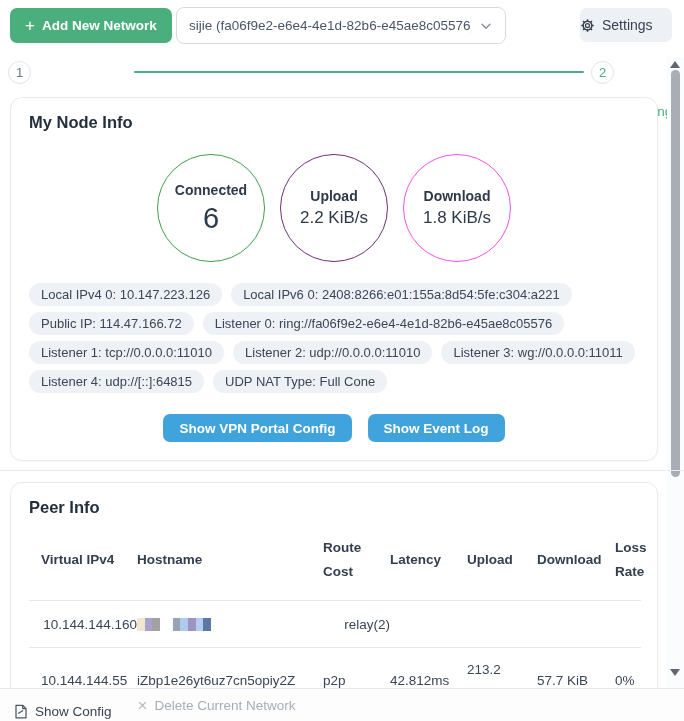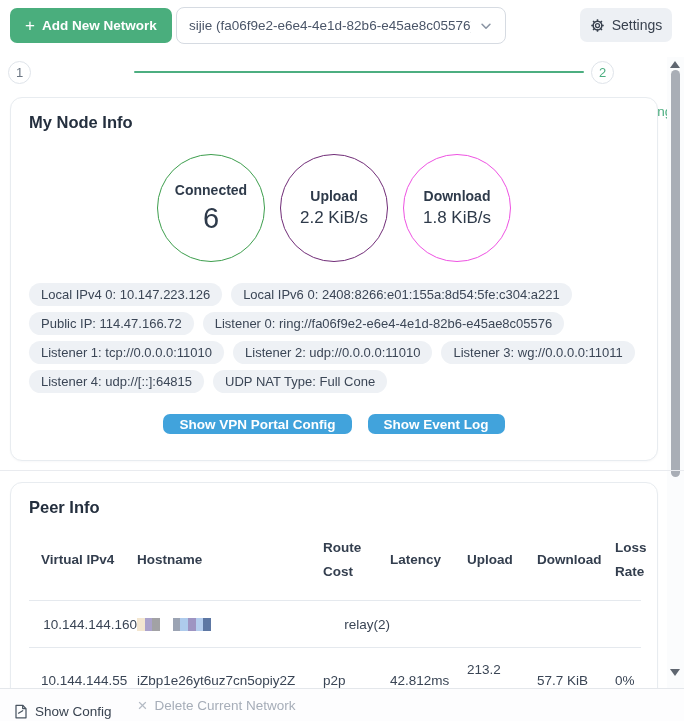--- a/index.html
+++ b/index.html
@@ -13,21 +13,21 @@
              border:none; border-radius:7px; color:#fff; font-size:13.5px; font-weight:700;
              display:flex; align-items:center; gap:7px; cursor:pointer; }
   .btn-add .plus { font-size:17px; font-weight:400; line-height:1; margin-top:-1px; }
   .net-select { position:absolute; left:176px; top:7px; width:330px; height:37px; background:#fff;
                 border:1px solid #d6dbe2; border-radius:8px; display:flex; align-items:center;
                 padding:0 12px; font-size:13.5px; color:#4a5568; cursor:pointer; }
   .net-select .sel-text { flex:1; white-space:nowrap; overflow:hidden; }
   .chev { width:14px; height:14px; flex:0 0 auto; margin-left:8px; }
   .btn-settings { position:absolute; left:580px; top:8px; width:92px; height:34px; background:#edf0f4;
                   border:none; border-radius:7px; font-size:14px; color:#38414e; display:flex;
-                  align-items:center; justify-content:center; gap:7px; cursor:pointer; }
+                  align-items:center; justify-content:flex-start; gap:7px; cursor:pointer; }
 
   
   .stepper { position:absolute; top:57px; left:0; width:668px; height:32px; }
   .step-circle { position:absolute; top:4px; width:23px; height:23px; border-radius:50%;
                  border:1.5px solid #dfe4ea; background:#fff; display:flex; align-items:center;
                  justify-content:center; font-size:13px; }
   .step1 { left:8px; color:#6b7683; }
   .step2 { left:591px; color:#4cae80; }
   .step-label { position:absolute; top:8px; font-size:13.5px;margin-top:39px; }
   .lbl1 { left:39px; color:#434e5d; }
@@ -57,21 +57,21 @@
   .stat-value { font-size:17px; color:#2e3a4a; }
   .stat-value.big { font-size:29px; }
 
   
   .tags { position:absolute; left:18px; top:185px; width:612px; display:flex; flex-direction:column; gap:6px; }
   .tag-row { display:flex; gap:9px; }
   .tag { background:#eef1f5; border-radius:14px; padding:4px 12px; font-size:13px; color:#3b4656; white-space:nowrap; }
 
   
   .node-actions { position:absolute; left:0; top:316px; width:100%; display:flex; justify-content:center; gap:16px; }
-  .btn-blue { background:#41a3dc; color:#fff; border:none; border-radius:7px; height:20px;
+  .btn-blue { background:#41a3dc; color:#fff; border:none; border-radius:7px; height:28px;
               padding:0 16px; font-size:13.5px; font-weight:700; cursor:pointer; }
 
   
   .peer-table { position:absolute; left:18px; top:36px; width:612px; font-size:13.5px; }
   .t-row { display:grid; grid-template-columns:96px 186px 67px 77px 70px 78px 1fr;
            padding-left:12px; align-items:center; }
   .t-head { height:82px; border-bottom:1px solid #e5e9ee; font-weight:700; color:#333e4e; line-height:24px; }
   .t-r1 { height:47px; border-bottom:1px solid #e5e9ee; color:#3a4555;text-align:right; }
   .t-r2 { height:64px; color:#3a4555; }
   .cell-upload-raised { transform:translateY(-11px); display:inline-block; }

